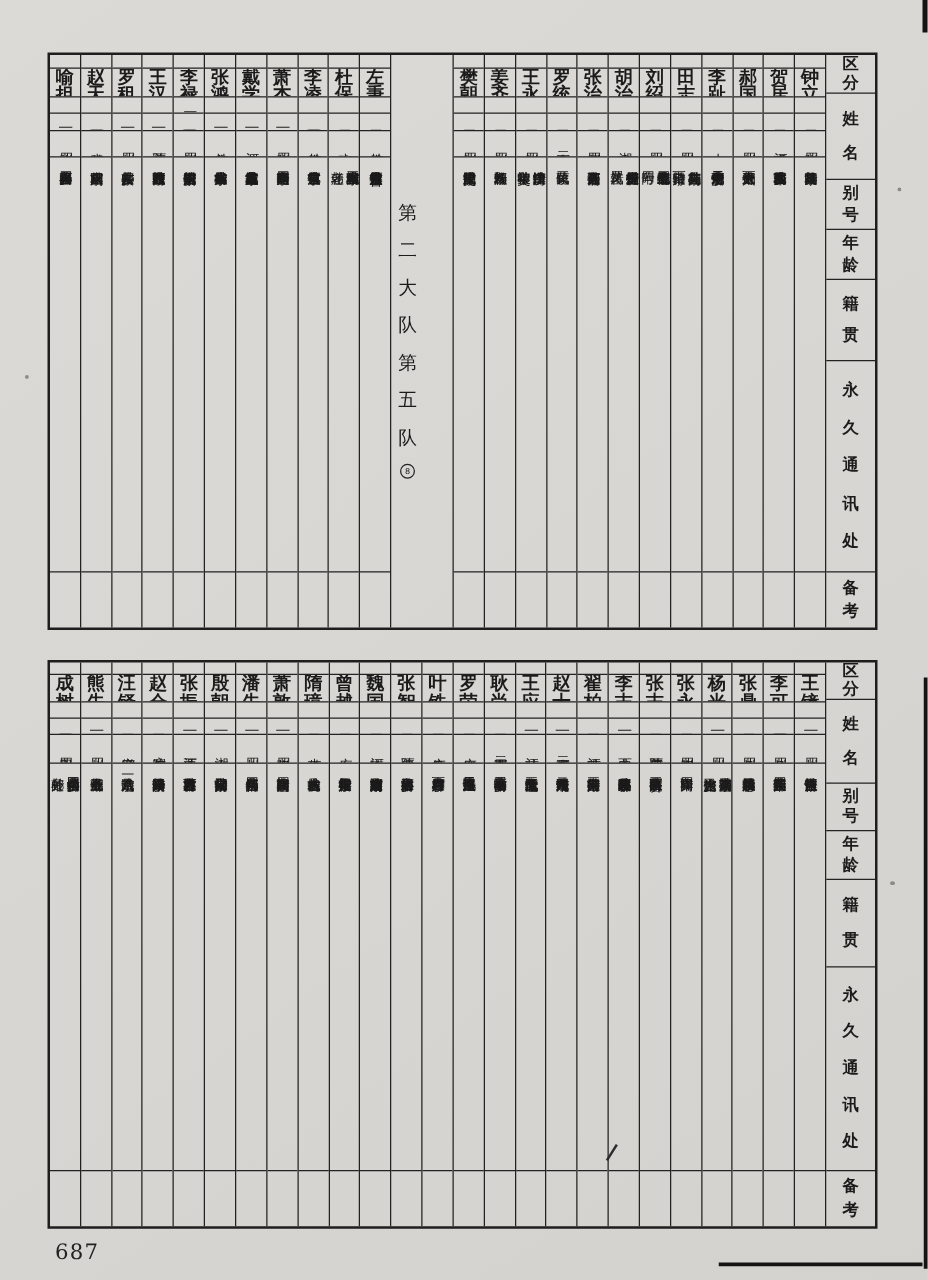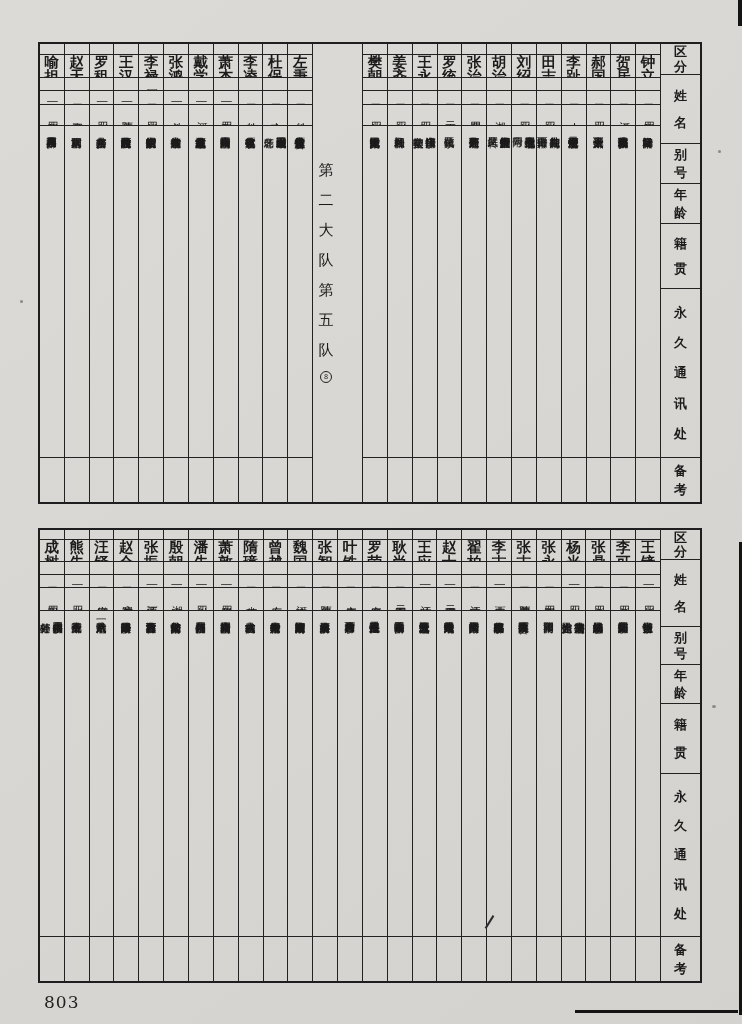--- a/index.html
+++ b/index.html
@@ -1234,21 +1234,21 @@
     <div class="cell r-origin">
           <div class="vtext origin-text">四川巴中</div>
         </div>
     <div class="cell r-addr">
           <div class="vtext addr-text">四川巴中县鼎山镇乡村
 邮务处转</div>
         </div>
     <div class="cell r-rem"></div>
   </div>
     </div>
-  <div class="page-number">803</div>
+  <div class="page-number">687</div>
   <div class="artifact" id="edge-top-right"></div>
   <div class="artifact" id="edge-right"></div>
   <div class="artifact" id="edge-bottom"></div>
   <div class="artifact" id="ink-slash"></div>
   <div class="speck" style="left:718px;top:150px;width:3px;height:3px;"></div>
   <div class="speck" style="left:712px;top:705px;width:4px;height:3px;"></div>
   <div class="speck" style="left:20px;top:300px;width:3px;height:3px;"></div>
 </div>
 
 </body></html>

